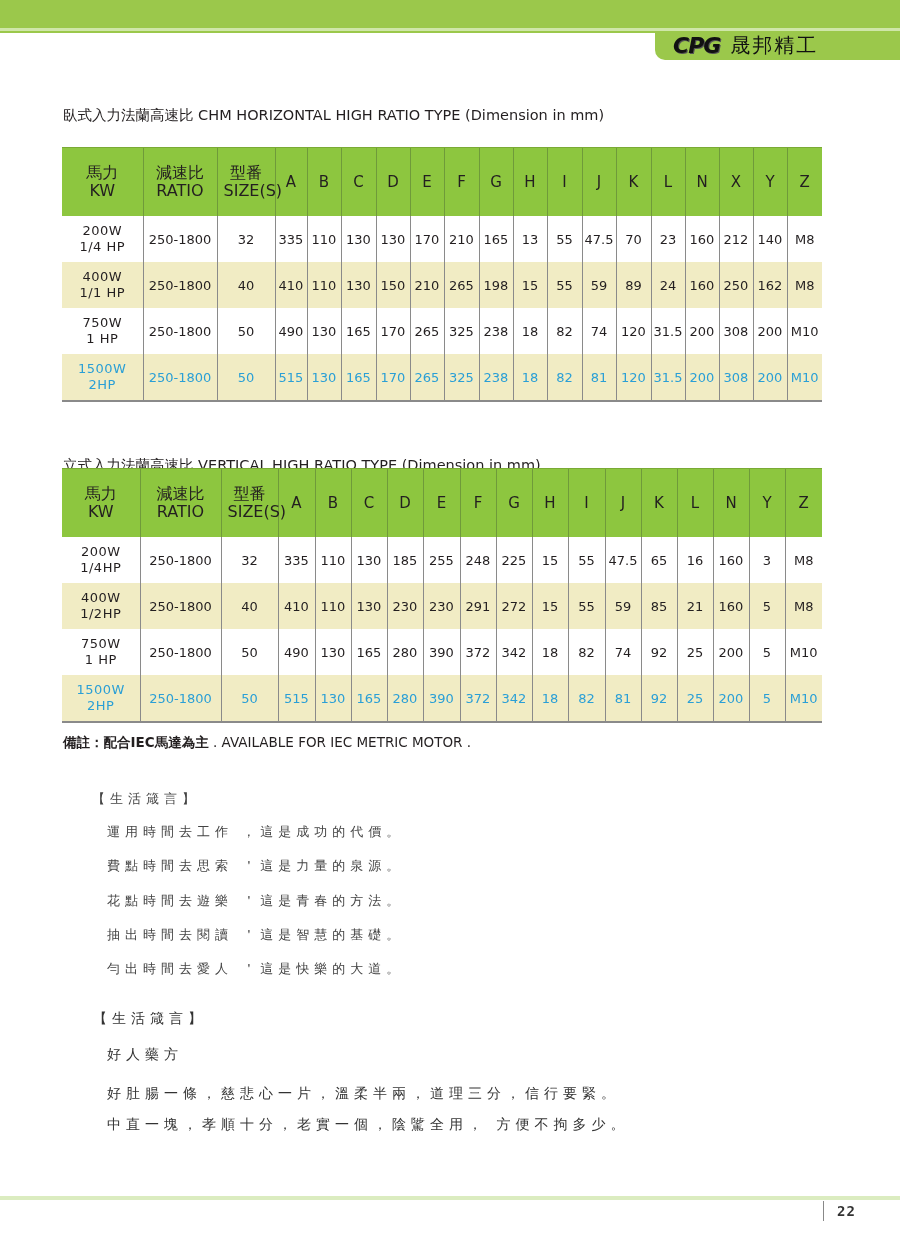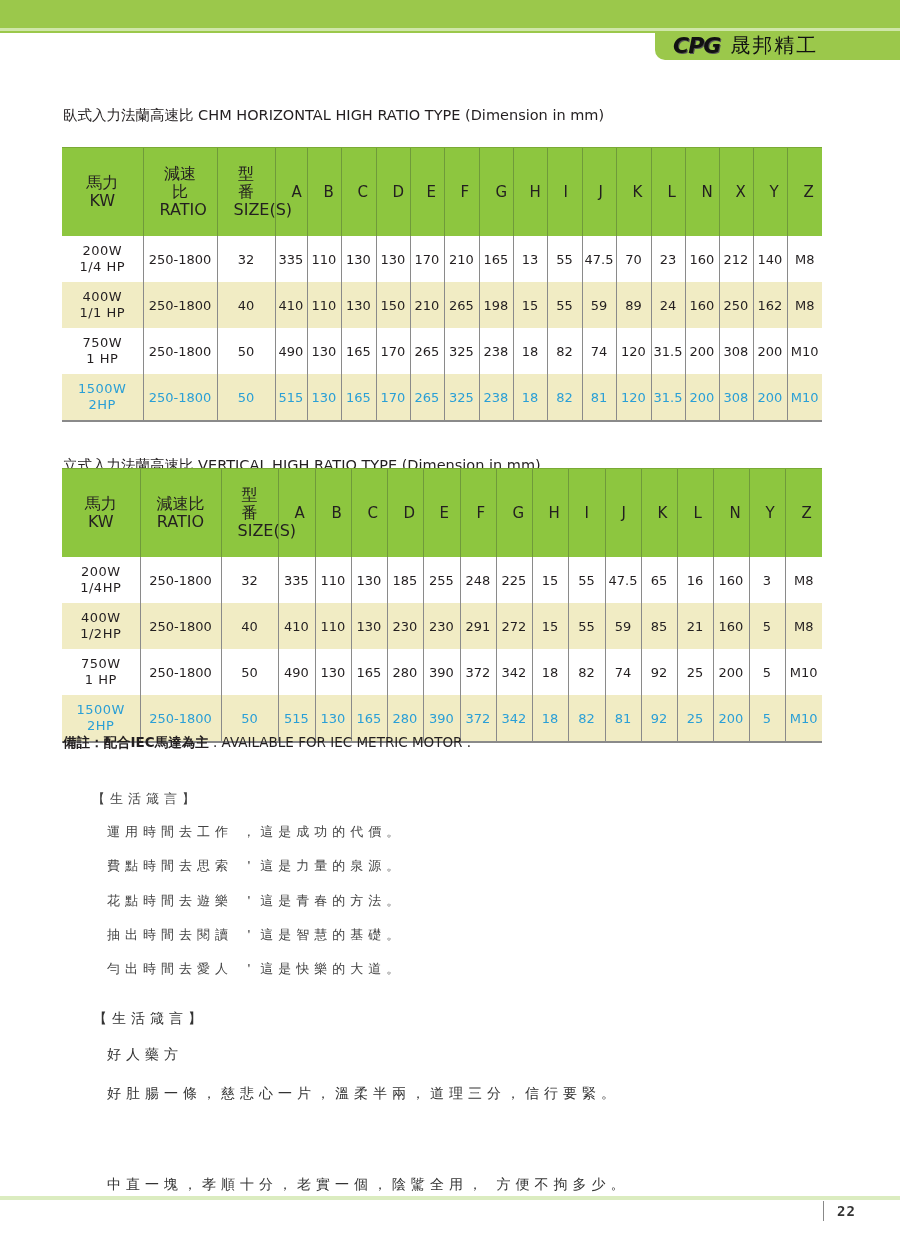--- a/index.html
+++ b/index.html
@@ -9,21 +9,21 @@
   .topbar-line { position:absolute; left:0; top:28px; width:900px; height:3px; background:#cfe6a8; }
   .topbar-line2 { position:absolute; left:0; top:31px; width:900px; height:2px; background:#9bc84b; }
   .logo-tab { position:absolute; left:655px; top:31px; width:245px; height:29px; background:#9bc84b;
               border-bottom-left-radius:10px; display:flex; align-items:center; padding-left:18px; box-sizing:border-box; }
   .logo-cpg { font-family:"DejaVu Sans", sans-serif; font-weight:bold; font-style:italic; font-size:22px; color:#111;
               letter-spacing:-1px; text-shadow:1px 1px 0 #555; }
   .logo-cn { font-size:20px; color:#111; margin-left:10px; letter-spacing:2px; }
   .title { position:absolute; left:63px; font-size:14.5px; color:#231f20; white-space:nowrap; }
   table.spec { position:absolute; left:62px; border-collapse:collapse; table-layout:fixed; }
   table.spec th { background:#8dc63f; font-weight:normal; color:#231f20; font-size:15px; border-left:1px solid #6f9a3a;
-                  border-top:1px solid #7aaa35; height:56px; padding:16px; text-align:center; line-height:18px; }
+                  border-top:1px solid #7aaa35; height:56px; padding:6px; text-align:center; line-height:18px; }
   table.spec th:first-child { border-left:none; }
   table.spec th.big { font-size:16px; }
   table.spec td { font-size:13px; text-align:center; padding:0; border-left:1px solid #8a8a8a; height:46px; white-space:nowrap; }
   table.spec td:first-child { border-left:none; font-size:13px; line-height:16px; letter-spacing:0.5px; }
   table.spec tr.alt td { background:#f1ecc4; }
   table.spec tr.hl td { color:#2a9fd6; }
   table.spec tr:last-child td { border-bottom:2px solid #8a8a8a; }
   .note { position:absolute; left:63px; top:734px; font-size:13.5px; color:#231f20; white-space:nowrap; }
   .note b { font-weight:bold; }
   .proverb { position:absolute; font-family:"DejaVu Serif", serif; font-size:13px; color:#444; letter-spacing:5px; white-space:nowrap; }
@@ -315,17 +315,17 @@
 <div class="proverb" style="left:92px; top:790px;">【生活箴言】</div>
 <div class="proverb" style="left:107px; top:823px;">運用時間去工作 ，這是成功的代價。</div>
 <div class="proverb" style="left:107px; top:857px;">費點時間去思索 ＇這是力量的泉源。</div>
 <div class="proverb" style="left:107px; top:892px;">花點時間去遊樂 ＇這是青春的方法。</div>
 <div class="proverb" style="left:107px; top:926px;">抽出時間去閱讀 ＇這是智慧的基礎。</div>
 <div class="proverb" style="left:107px; top:960px;">勻出時間去愛人 ＇這是快樂的大道。</div>
 
 <div class="proverb big" style="left:93px; top:1010px;">【生活箴言】</div>
 <div class="proverb big" style="left:107px; top:1046px;">好人藥方</div>
 <div class="proverb big" style="left:107px; top:1085px;">好肚腸一條，慈悲心一片，溫柔半兩，道理三分，信行要緊。</div>
-<div class="proverb big" style="left:107px; top:1176px;text-align:right;">中直一塊，孝順十分，老實一個，陰騭全用， 方便不拘多少。</div>
+<div class="proverb big" style="left:107px; top:1116px;text-align:right;">中直一塊，孝順十分，老實一個，陰騭全用， 方便不拘多少。</div>
 
 <div class="footer-line"></div>
 <div class="footer-sep"></div>
 <div class="page-num">22</div>
 
 </body></html>

